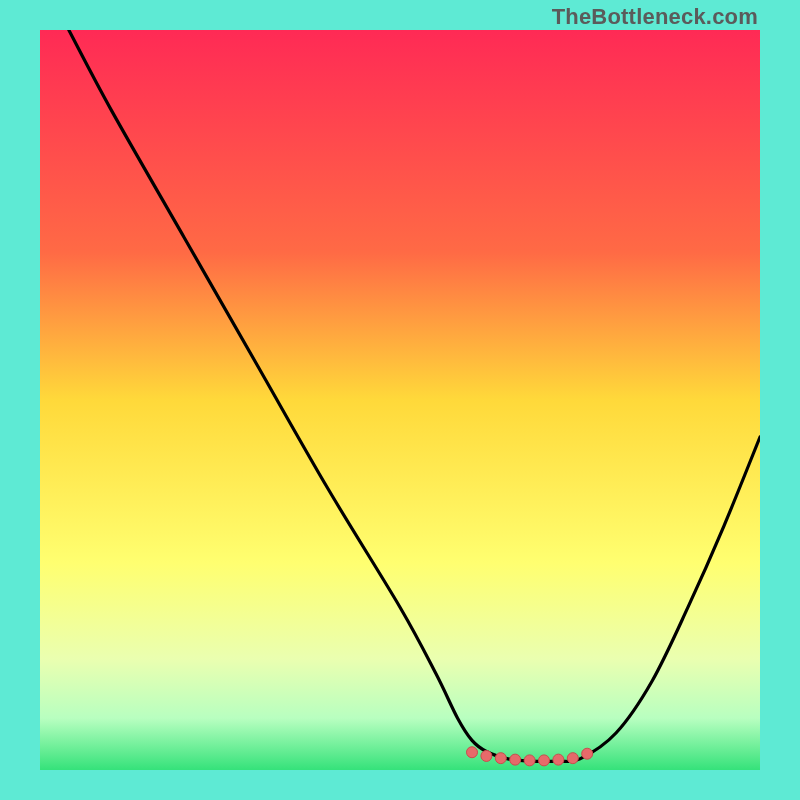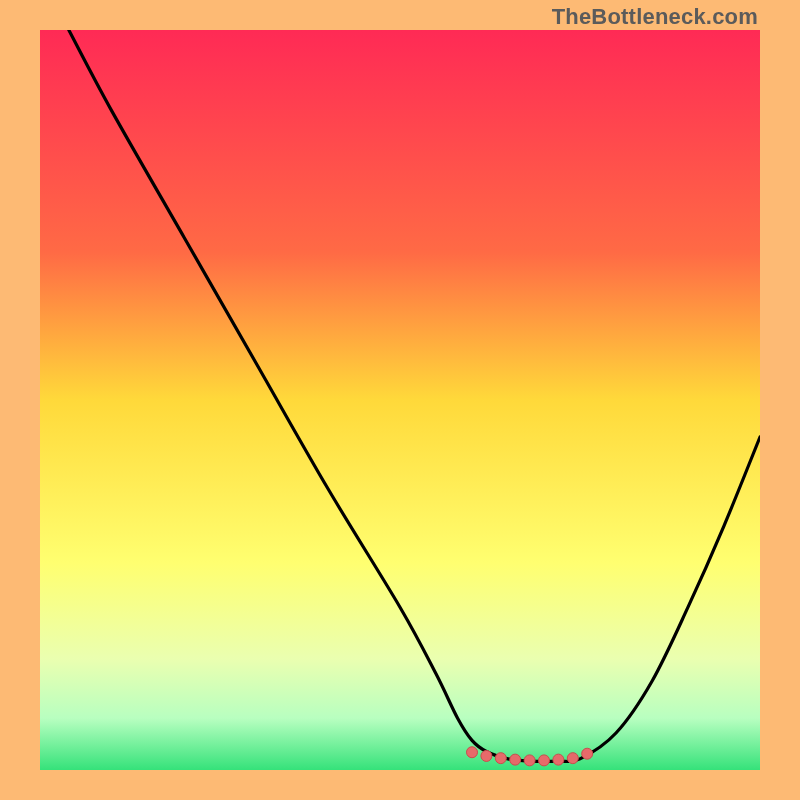--- a/index.html
+++ b/index.html
@@ -8,21 +8,21 @@
     width: 800px;
     height: 800px;
     background: #000;
     font-family: Arial, Helvetica, sans-serif;
     overflow: hidden;
   }
   .frame {
     position: relative;
     width: 800px;
     height: 800px;
-    background: #fdba74;
+    background: #5eead4;
   }
   .plot {
     position: absolute;
     left: 40px;
     top: 30px;
     width: 720px;
     height: 740px;
   }
   .watermark {
     position: absolute;

